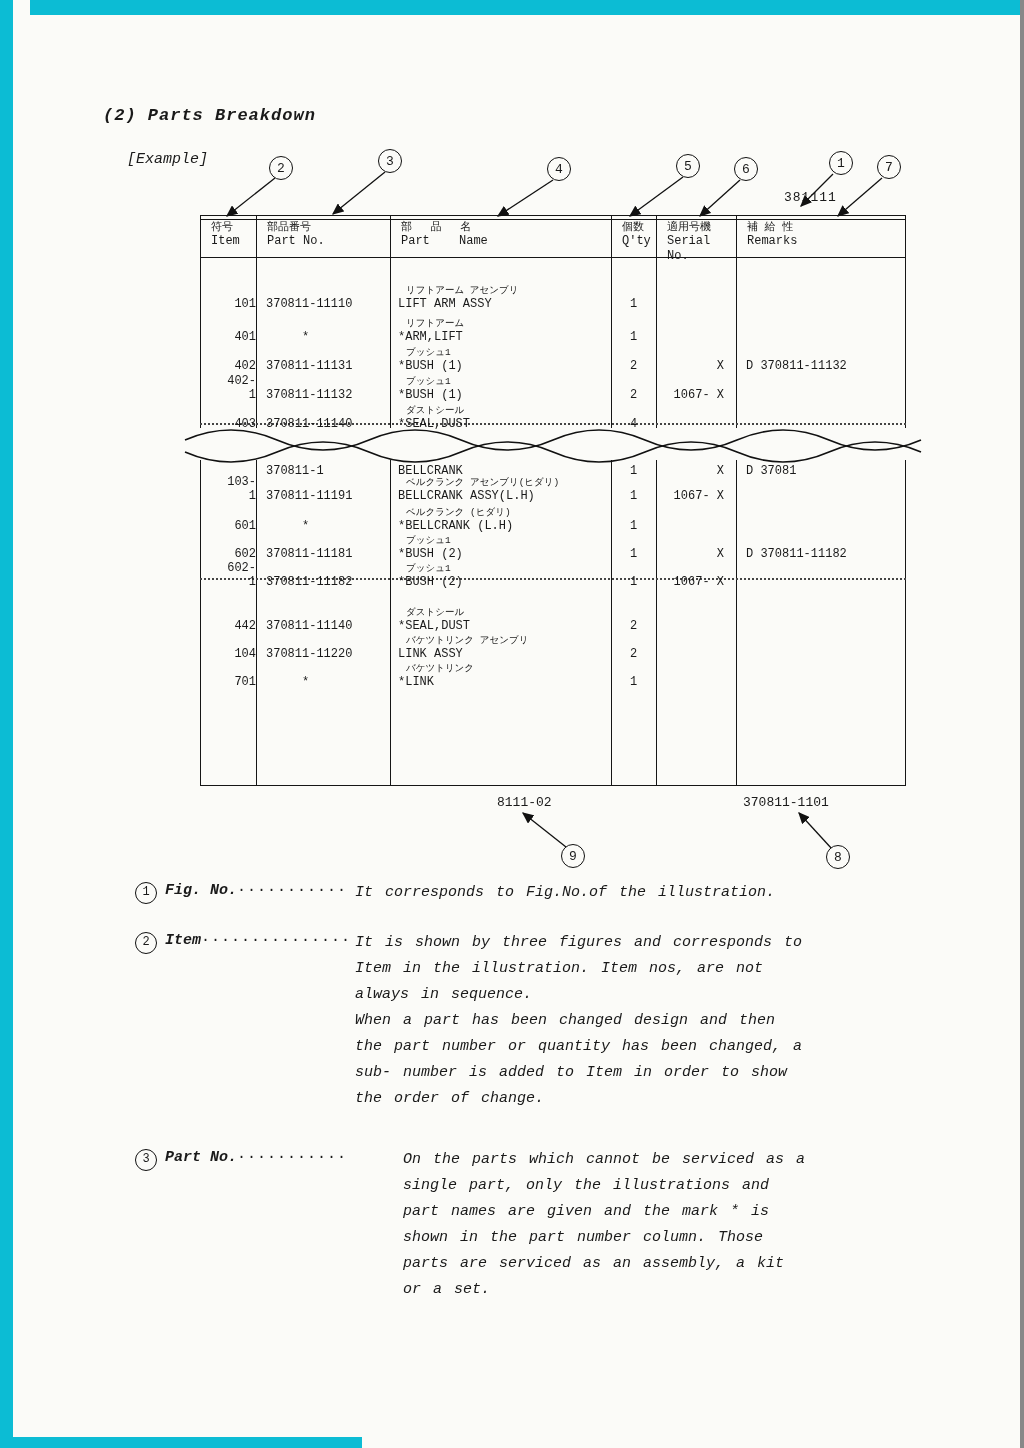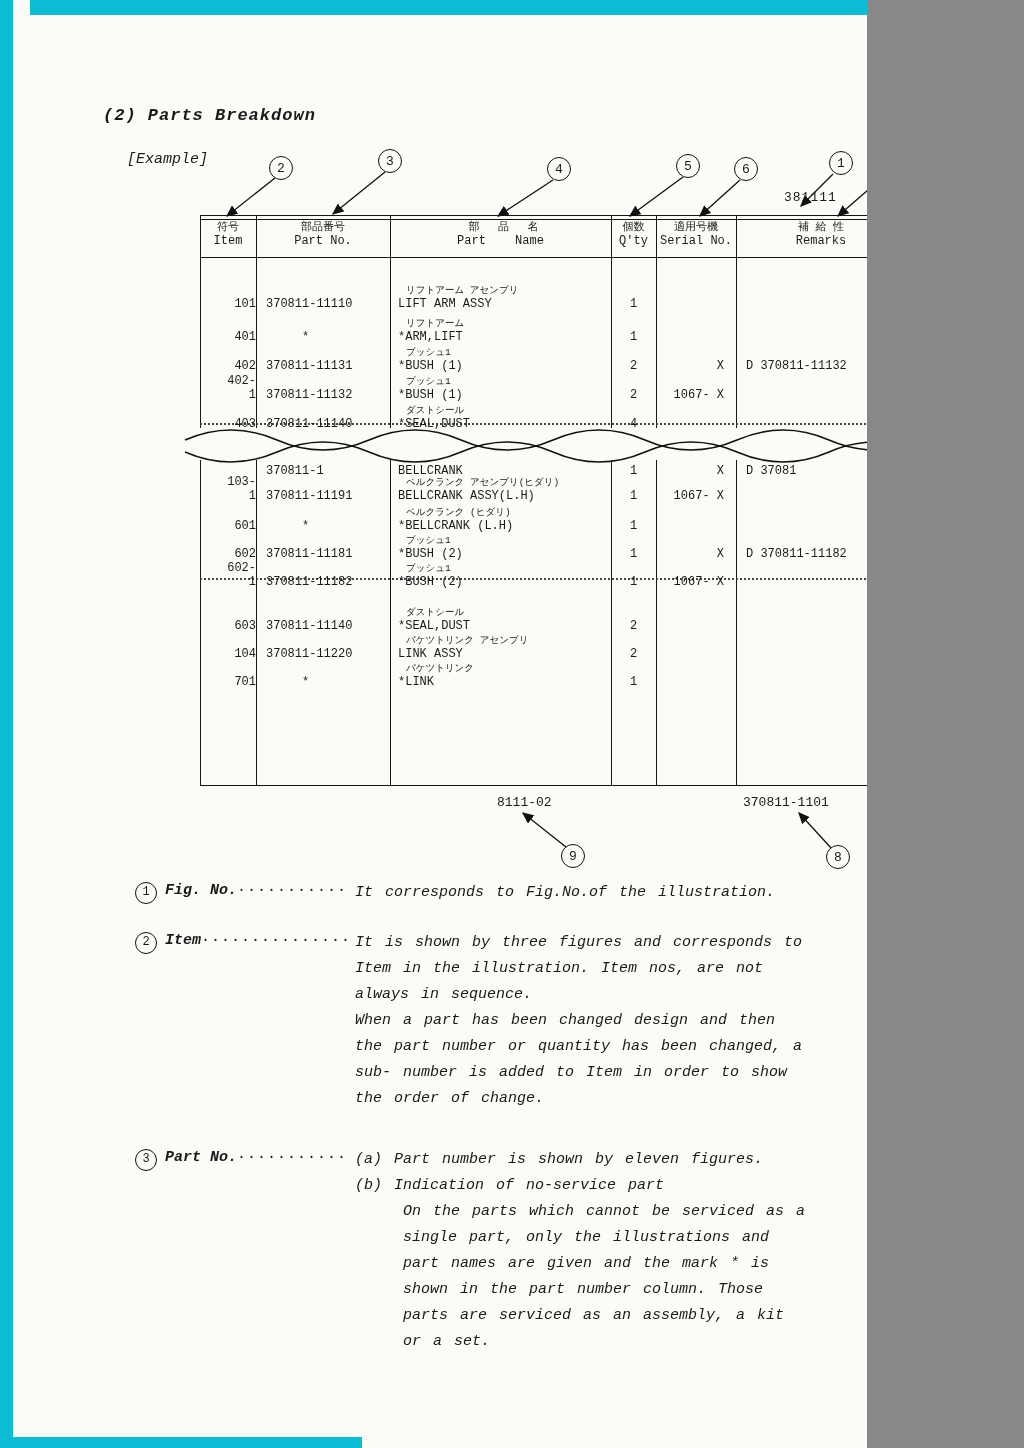--- a/index.html
+++ b/index.html
@@ -1,16 +1,16 @@
 <!DOCTYPE html>
 <html><head>
 <meta charset="utf-8">
 <style>
   html,body{margin:0;padding:0;background:#888;}
-  .page{position:relative;width:867px;height:1448px;background:#fbfbf8;overflow:hidden;
+  .page{position:relative;width:1020px;height:1448px;background:#fbfbf8;overflow:hidden;
         font-family:"Liberation Mono",monospace;color:#1a1a1a;}
   
   .strip{position:absolute;background:#0cbcd4;}
   .strip-left{left:0;top:0;width:13px;height:1448px;}
   .strip-top{left:30px;top:0;width:994px;height:15px;}
   .strip-bottom{left:0;top:1437px;width:362px;height:11px;}
 
   .title{position:absolute;left:103px;top:106px;font-weight:bold;font-style:italic;
          font-size:17px;letter-spacing:1px;}
   .example{position:absolute;left:127px;top:151px;font-weight:normal;font-style:italic;font-size:15px;}
@@ -24,24 +24,24 @@
       font-size:13px;z-index:8;background:#fbfbf8;}
   .arrows{position:absolute;left:0;top:0;width:1024px;height:1448px;z-index:4;pointer-events:none;}
 
   
   .ptable{position:absolute;left:200px;top:215px;width:706px;height:570px;}
   .line{position:absolute;left:0;right:0;height:1px;background:#161616;z-index:3;}
   .vl{position:absolute;top:0;height:570px;width:1px;background:#161616;z-index:1;}
   .dotline{position:absolute;left:0;right:0;border-top:2px dotted #444;z-index:2;}
   .thead{position:absolute;top:0;left:0;right:0;height:42px;display:grid;
          grid-template-columns:56px 134px 221px 45px 80px 170px;z-index:6;}
-  .th{text-align:center;padding-top:6px;}
+  .th{padding-top:6px;padding-left:11px;}
   .th .jp{font-size:11px;line-height:13px;}
   .th .en{font-size:12px;line-height:15px;}
-  .th-name .jp{letter-spacing:6px;margin-left:12px;}
+  .th-name .jp{letter-spacing:6px;}
   .th-name .en{word-spacing:22px;}
   .trow{position:absolute;left:0;right:0;display:grid;
         grid-template-columns:56px 134px 221px 45px 80px 170px;
         align-items:end;font-size:12px;line-height:14px;z-index:6;}
   .c-item{padding-left:24px;text-align:right;}
   .c-pn{padding-left:10px;}
   .c-name .jp{font-size:9.5px;line-height:13px;padding-left:16px;white-space:nowrap;margin-top:20px;}
   .c-name .en{padding-left:8px;white-space:nowrap;}
   .c-qty{text-align:center;}
   .c-ser{text-align:right;padding-right:12px;white-space:nowrap;}
@@ -275,21 +275,21 @@
       <div class="c-pn">370811-11182</div>
       <div class="c-name">
         <div class="jp">ブッシュ1</div>
         <div class="en">*BUSH (2)</div>
       </div>
       <div class="c-qty">1</div>
       <div class="c-ser">1067- X</div>
       <div class="c-rem"></div>
     </div>
     <div class="trow" style="top:371px">
-      <div class="c-item">603</div>
+      <div class="c-item">442</div>
       <div class="c-pn">370811-11140</div>
       <div class="c-name">
         <div class="jp">ダストシール</div>
         <div class="en">*SEAL,DUST</div>
       </div>
       <div class="c-qty">2</div>
       <div class="c-ser"></div>
       <div class="c-rem"></div>
     </div>
     <div class="trow" style="top:399px">
@@ -335,22 +335,20 @@
 the part number or quantity has been changed, a
 sub- number is added to Item in order to show
 the order of change.</div>
     </div>
   </div>
 
   <div class="leg" style="left:135px;top:1147px">
     <div class="co2">3</div>
     <div class="termwrap"><span class="term">Part No.</span><span class="dots">···········</span></div>
     <div class="bodywrap">
-      <div class="body">(a) Part number is shown by eleven figures.
-(b) Indication of no-service part</div>
       <div class="para">On the parts which cannot be serviced as a
 single part, only the illustrations and
 part names are given and the mark * is
 shown in the part number column. Those
 parts are serviced as an assembly, a kit
 or a set.</div>
     </div>
   </div>
 
 </div>

